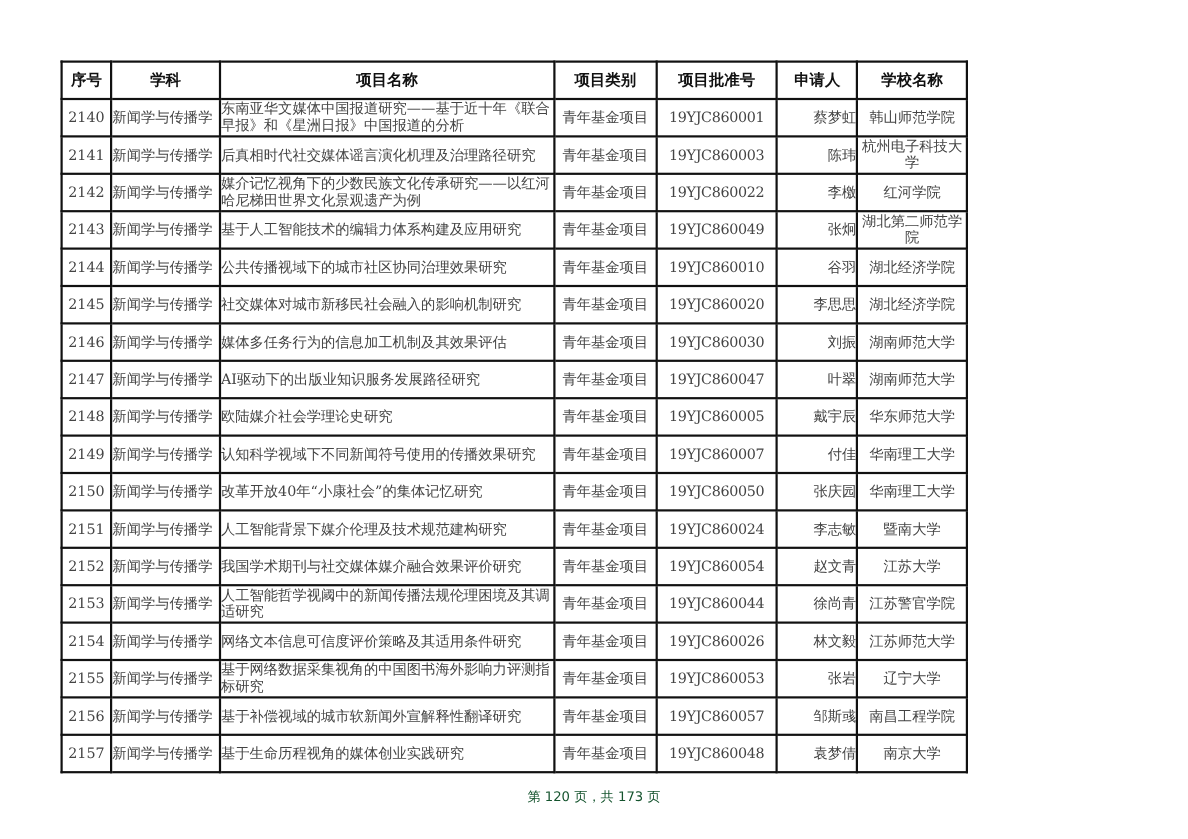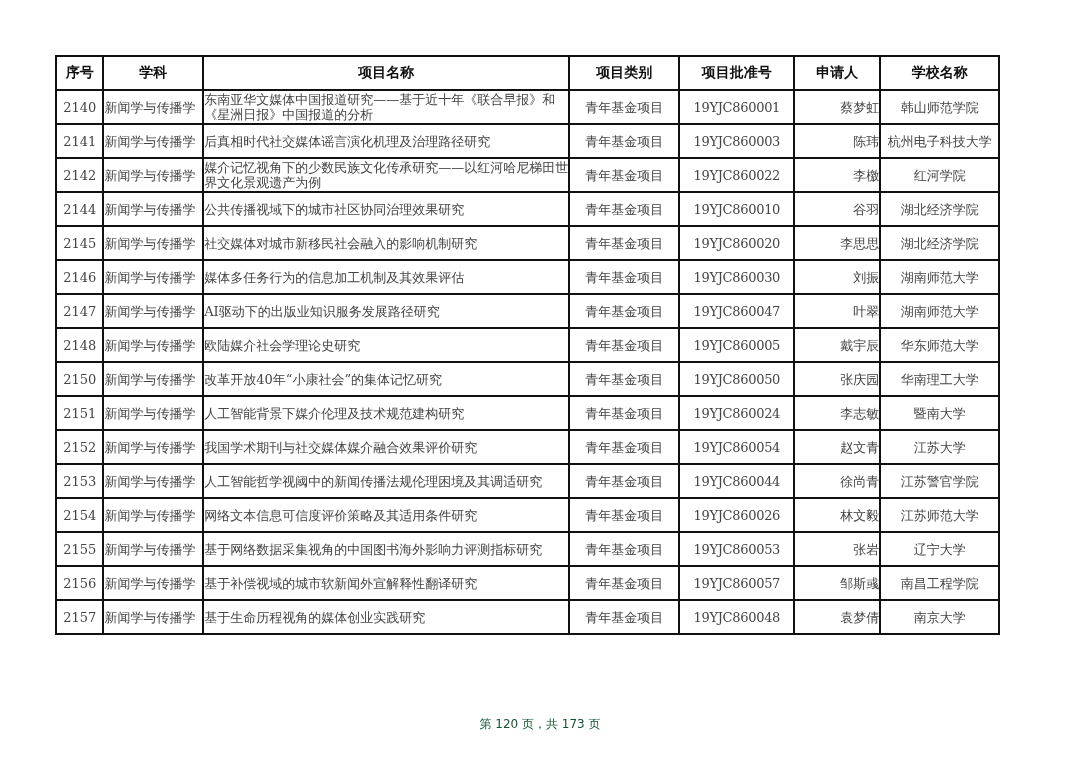--- a/index.html
+++ b/index.html
@@ -1,18 +1,18 @@
 <!DOCTYPE html>
 <html><head>
 <meta charset="utf-8">
 <style>
   html, body { margin: 0; padding: 0; background: #ffffff; }
   body { width: 1080px; height: 763px; position: relative; overflow: hidden;
          font-family: "DejaVu Serif", "Liberation Serif", serif; color: #333; }
-  .page { position: absolute; left: 0; top: 0; width: 1000px; height: 763px; background: #fff; }
+  .page { position: absolute; left: 0; top: 0; width: 880px; height: 763px; background: #fff; }
   table.grid { position: absolute; left: 55px; top: 55px; border-collapse: collapse; table-layout: fixed; }
   table.grid th, table.grid td { border: 2px solid #111; padding: 0; overflow: hidden; }
   table.grid th { height: 32px; font-family: "DejaVu Sans", "Liberation Sans", sans-serif;
                   font-weight: bold; font-size: 14px; color: #111; text-align: center; }
   table.grid td { height: 32px; font-size: 13px; color: #444; line-height: 15px; vertical-align: middle; }
   td.c-num { text-align: center; font-size: 14px; }
   td.c-subj { text-align: left; vertical-align: top; padding-left: 2px; padding-top: 1px;
               line-height: 16px; }
   td.c-subj span { display: block; width: 92px; word-break: break-all; max-height: 31px; overflow: hidden; }
   td.c-name { text-align: left; padding-left: 2px; }
@@ -93,20 +93,35 @@
             <span>媒介记忆视角下的少数民族文化传承研究——以红河哈尼梯田世界文化景观遗产为例</span>
           </td>
     <td class="c-type">青年基金项目</td>
     <td class="c-code">19YJC860022</td>
     <td class="c-app">李檄</td>
     <td class="c-school">
             <span>红河学院</span>
           </td>
   </tr>
 
+  <tr>
+    <td class="c-num">2143</td>
+    <td class="c-subj">
+            <span>新闻学与传播学</span>
+          </td>
+    <td class="c-name">
+            <span>基于人工智能技术的编辑力体系构建及应用研究</span>
+          </td>
+    <td class="c-type">青年基金项目</td>
+    <td class="c-code">19YJC860049</td>
+    <td class="c-app">张炯</td>
+    <td class="c-school">
+            <span>湖北第二师范学院</span>
+          </td>
+  </tr>
 
   <tr>
     <td class="c-num">2144</td>
     <td class="c-subj">
             <span>新闻学与传播学</span>
           </td>
     <td class="c-name">
             <span>公共传播视域下的城市社区协同治理效果研究</span>
           </td>
     <td class="c-type">青年基金项目</td>
@@ -174,20 +189,35 @@
             <span>欧陆媒介社会学理论史研究</span>
           </td>
     <td class="c-type">青年基金项目</td>
     <td class="c-code">19YJC860005</td>
     <td class="c-app">戴宇辰</td>
     <td class="c-school">
             <span>华东师范大学</span>
           </td>
   </tr>
 
+  <tr>
+    <td class="c-num">2149</td>
+    <td class="c-subj">
+            <span>新闻学与传播学</span>
+          </td>
+    <td class="c-name">
+            <span>认知科学视域下不同新闻符号使用的传播效果研究</span>
+          </td>
+    <td class="c-type">青年基金项目</td>
+    <td class="c-code">19YJC860007</td>
+    <td class="c-app">付佳</td>
+    <td class="c-school">
+            <span>华南理工大学</span>
+          </td>
+  </tr>
 
   <tr>
     <td class="c-num">2150</td>
     <td class="c-subj">
             <span>新闻学与传播学</span>
           </td>
     <td class="c-name">
             <span>改革开放40年“小康社会”的集体记忆研究</span>
           </td>
     <td class="c-type">青年基金项目</td>

